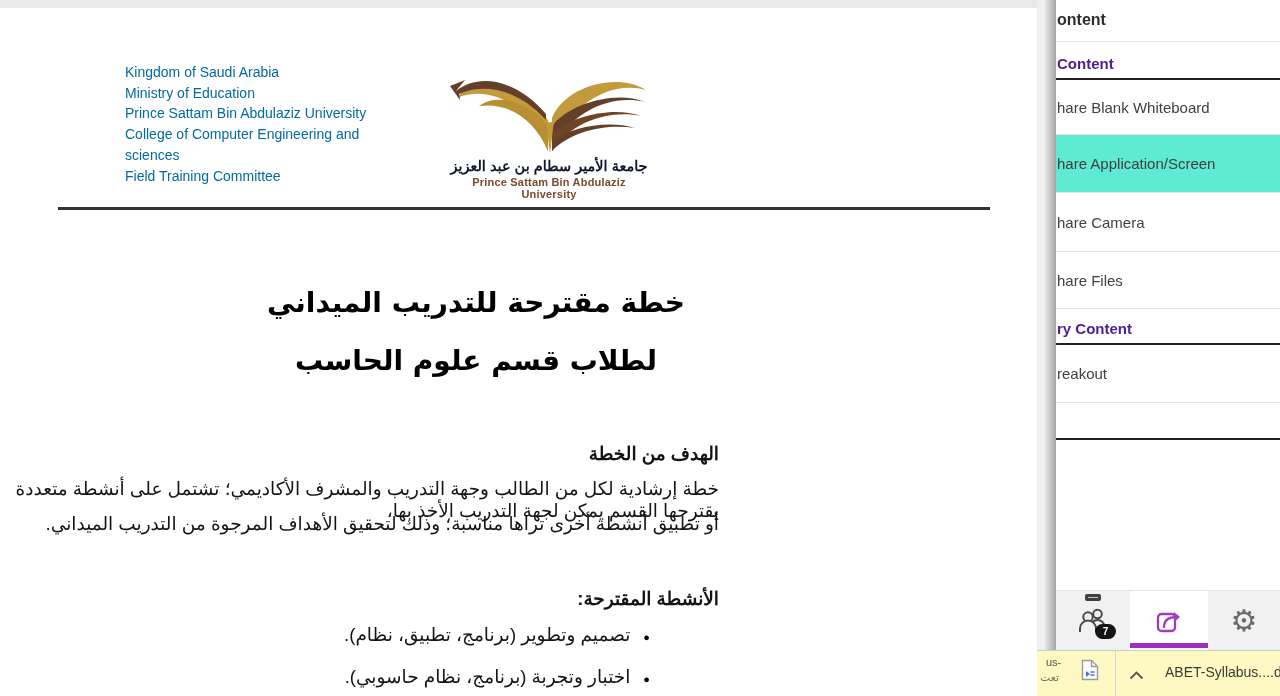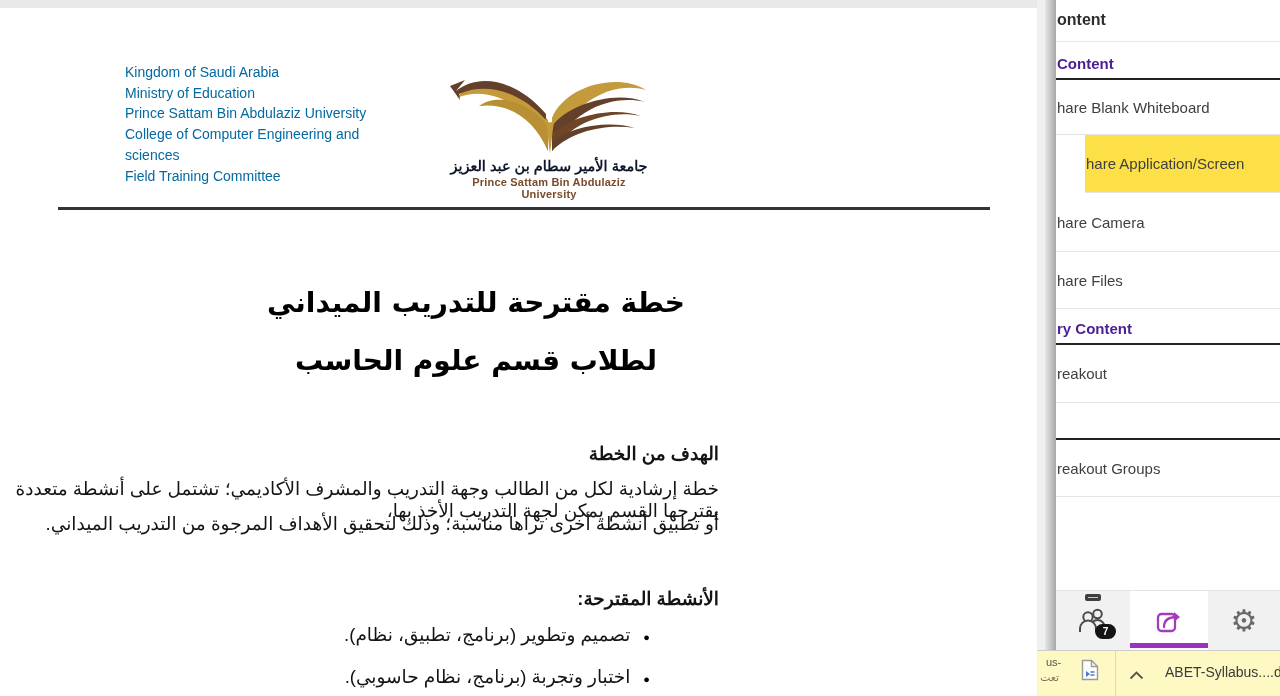--- a/index.html
+++ b/index.html
@@ -44,21 +44,21 @@
   .panel{position:absolute;left:1056px;top:0;width:224px;height:590px;background:#fff;
          color:#3d3d3d;}
   .p-title{box-sizing:border-box;height:42px;padding:11px 0 0 1px;font-size:16px;
            font-weight:bold;color:#2d2d2d;border-bottom:1px solid #e6e6e6;}
   .p-header{box-sizing:border-box;padding:13px 0 0 1px;font-size:15px;font-weight:bold;
            color:#4c1d95;border-bottom:2px solid #222;}
   .p-header.g1{height:38px;} .p-header.g2{height:36px;padding-top:11px;} .p-header.g3{height:37px;}
   .p-item{box-sizing:border-box;display:flex;align-items:center;padding-left:1px;
            font-size:15px;border-bottom:1px solid #e4e4e4;color:#3f3f3f;cursor:pointer;}
   .p-item.hh55{height:55px;} .p-item.hh57{height:57px;} .p-item.hh58{height:58px;} .p-item.hh59{height:59px;}
-  .p-item.selected{background:#fde047;margin-left:29px;}
+  .p-item.selected{background:#5eead4;}
 
   
   .tabbar{position:absolute;left:1056px;top:590px;width:224px;height:60px;background:#f1f1f1;
           border-top:1px solid #e3e3e3;display:flex;box-sizing:border-box;}
   .tab{position:relative;display:flex;align-items:center;justify-content:center;height:100%;
        cursor:pointer;}
   .tab.attendees{width:74px;} .tab.share{width:78px;background:#fff;} .tab.settings{width:72px;}
   .share-underline{position:absolute;left:0;bottom:2px;width:100%;height:5px;background:#9b30c2;}
   .badge{position:absolute;right:14px;bottom:11px;min-width:21px;height:15px;border-radius:9px;
          background:#141414;color:#fff;font-size:10px;font-weight:bold;display:flex;
@@ -149,21 +149,20 @@
     <div class="p-header g1">Content</div>
     <div class="p-item hh55">hare Blank Whiteboard</div>
     <div class="p-item hh58 selected">hare Application/Screen</div>
     <div class="p-item hh59">hare Camera</div>
     <div class="p-item hh57">hare Files</div>
 
     <div class="p-header g2">ry Content</div>
     <div class="p-item hh58">reakout</div>
 
     <div class="p-header g3"></div>
-    <div class="p-item hh57">reakout Groups</div>
   </div>
 
   <div class="tabbar">
     <div class="tab attendees">
       <div class="handle"></div>
       <svg width="34" height="27" viewBox="0 0 34 27" fill="none" stroke="#4a4a4a" stroke-width="2">
         <circle cx="21.5" cy="7" r="4.3"></circle>
         <path d="M14.5 23 v-3 a7 7 0 0 1 14 0 v3"></path>
         <circle cx="12" cy="10" r="4.7" fill="#f1f1f1"></circle>
         <path d="M4 25 v-3.5 a8 8 0 0 1 16 0 V25" fill="#f1f1f1"></path>

